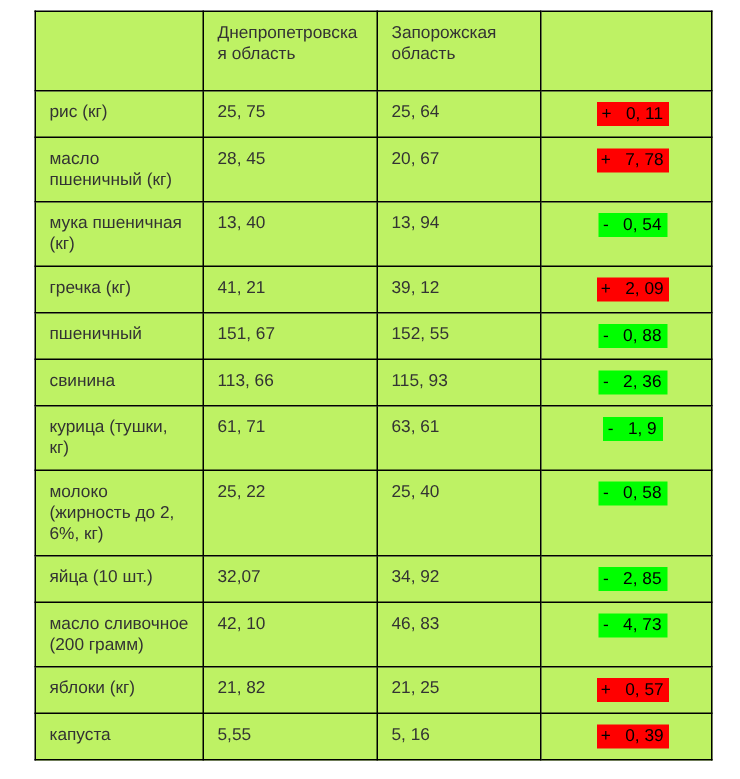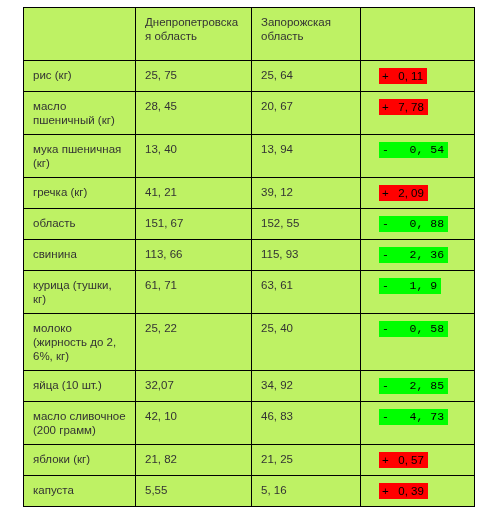--- a/index.html
+++ b/index.html
@@ -54,37 +54,37 @@
     vertical-align: top;
   }
   table.price-table thead th.blank-head { }
 
   table.price-table tbody td.name-cell {
     white-space: normal;
   }
 
   table.price-table tbody td.diff-cell {
     padding-left: 18px;
+    text-align: center;
   }
 
   .diff-chip {
     display: inline-block;
     font-size: 11.5px;
     line-height: 14px;
     padding: 1px 4px 1px 3px;
     white-space: pre;
     letter-spacing: 0px;
     color: #000000;
   }
   .diff-chip.up {
     background: #ff0000;
   }
   .diff-chip.down {
     background: #00ff00;
-    font-family: Liberation Mono, monospace;
   }
 </style>
 </head>
 <body>
 
 <div id="price-table-wrap">
   <table class="price-table">
     <colgroup>
       <col class="c-name">
       <col class="c-dnipro">
@@ -118,21 +118,21 @@
           <td>13, 94</td>
           <td class="diff-cell"><span class="diff-chip down">-   0, 54</span></td>
         </tr>
         <tr>
           <td class="name-cell">гречка (кг)</td>
           <td>41, 21</td>
           <td>39, 12</td>
           <td class="diff-cell"><span class="diff-chip up">+   2, 09</span></td>
         </tr>
         <tr>
-          <td class="name-cell">область</td>
+          <td class="name-cell">пшеничный</td>
           <td>151, 67</td>
           <td>152, 55</td>
           <td class="diff-cell"><span class="diff-chip down">-   0, 88</span></td>
         </tr>
         <tr>
           <td class="name-cell">свинина</td>
           <td>113, 66</td>
           <td>115, 93</td>
           <td class="diff-cell"><span class="diff-chip down">-   2, 36</span></td>
         </tr>

